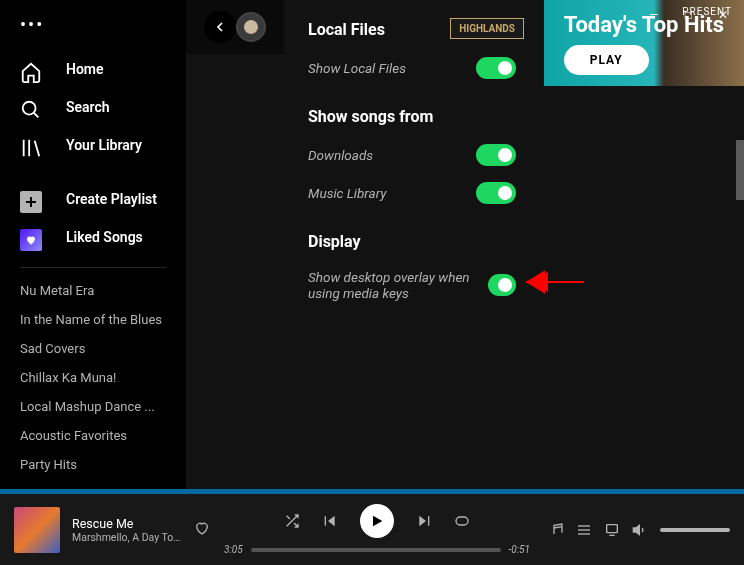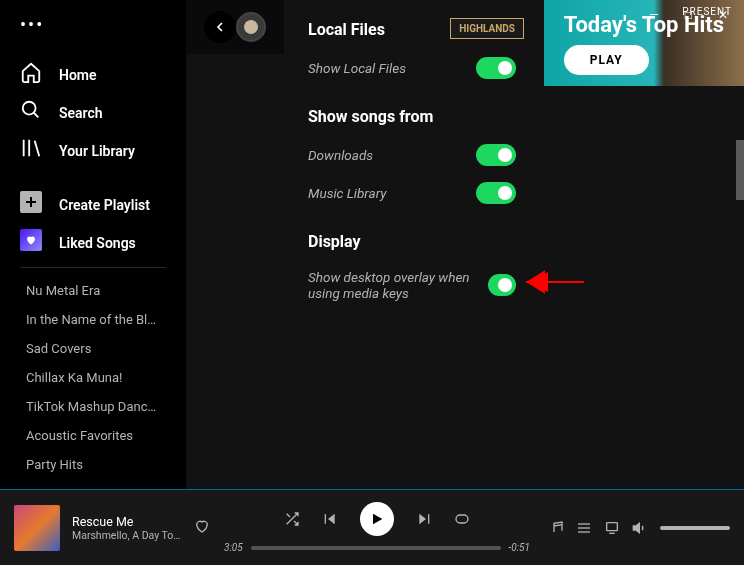--- a/index.html
+++ b/index.html
@@ -3,48 +3,48 @@
 <meta charset="utf-8">
 <style>
 * { margin:0; padding:0; box-sizing:border-box; font-family:-apple-system,BlinkMacSystemFont,"Segoe UI",Roboto,Arial,sans-serif; }
 body { background:#000; color:#fff; width:744px; height:565px; overflow:hidden; position:relative; }
 .window-controls { position:absolute; top:0; right:0; height:30px; display:flex; align-items:center; gap:26px; padding:0 16px; z-index:10; }
 .window-controls span { color:#fff; font-size:12px; cursor:pointer; }
 .app { display:flex; height:565px; }
 .sidebar { width:186px; background:#000; padding:10px 0 0 0; display:flex; flex-direction:column; flex-shrink:0; }
 .dots { padding:4px 20px 12px; color:#fff; font-size:18px; letter-spacing:2px; }
 .nav-main { padding:6px 0; }
-.nav-item { display:flex; align-items:flex-end; gap:17px; padding:8px 20px; color:#fff; font-size:14px; font-weight:600; cursor:pointer; }
+.nav-item { display:flex; align-items:flex-start; gap:24px; padding:8px 20px; color:#fff; font-size:14px; font-weight:600; cursor:pointer; }
 .nav-item .icon { width:22px; height:22px; display:flex; align-items:center; justify-content:center; }
 .nav-sec { padding:10px 0 2px; }
 .nav-sec .nav-item { padding:8px 20px; }
 .plus-box { width:22px; height:22px; background:#b3b3b3; display:flex; align-items:center; justify-content:center; border-radius:2px; }
 .heart-box { width:22px; height:22px; background:linear-gradient(135deg,#4f15f5,#8e8ef7); display:flex; align-items:center; justify-content:center; border-radius:2px; }
 .divider { height:1px; background:#282828; margin:6px 20px 4px; }
-.playlist-list { flex:1; overflow:hidden; padding:4px 6px; }
+.playlist-list { flex:1; overflow:hidden; padding:4px 0; }
 .pl-item { padding:7px 20px; color:#b3b3b3; font-size:13px; cursor:pointer; white-space:nowrap; overflow:hidden; text-overflow:ellipsis; }
 .main { flex:1; background:#121212; position:relative; overflow:hidden; display:flex; flex-direction:row; }
 .topbar { height:54px; background:#0a0a0a; display:flex; align-items:center; padding:0 18px; justify-content:space-between; }
 .back-btn { width:32px; height:32px; background:#000; border-radius:50%; display:flex; align-items:center; justify-content:center; cursor:pointer; }
 .avatar { width:30px; height:30px; border-radius:50%; background:radial-gradient(circle,#c7b89f 35%,#3a3a3a 40%); border:2px solid #444; }
 .content { flex:1; padding:20px 28px 0 24px; overflow:hidden; }
 .section { margin-bottom:24px; }
 .sec-title { font-size:16px; font-weight:700; margin-bottom:14px; }
 .row { display:flex; justify-content:space-between; align-items:center; padding:4px 0; margin-bottom:8px;font-style:italic; }
 .row-label { color:#b3b3b3; font-size:13.5px; }
 .toggle { width:40px; height:22px; background:#1ed760; border-radius:11px; position:relative; cursor:pointer; }
 .toggle::after { content:""; position:absolute; width:14px; height:14px; background:#fff; border-radius:50%; top:4px; right:4px; }
 .add-btn { border:1.5px solid #878787; background:transparent; color:#fff; font-weight:700; font-size:13px; padding:8px 24px; border-radius:20px; cursor:pointer; }
 .arrow { position:absolute; left:340px; top:268px; pointer-events:none; }
 .banner { height:86px; margin:0 0 0 0; background:linear-gradient(90deg,#0fa4a6 0%,#26b5b8 55%,#3a2f24 60%,#8b6f4a 100%); display:flex; align-items:center; padding:0 20px; position:relative; }
 .banner-title { color:#fff; font-size:22px; font-weight:700; margin-bottom:8px; }
 .banner-play { background:#fff; color:#000; font-weight:700; font-size:12px; letter-spacing:1px; padding:8px 26px; border-radius:20px; border:none; cursor:pointer; }
 .banner-right { position:absolute; right:12px; top:6px; color:#fff; font-size:10px; letter-spacing:1px; }
 .banner-logo { position:absolute; right:220px; top:18px; }
-.player { position:absolute; bottom:0; left:0; right:0; height:76px; background:#181818; border-top:1px solid #0369a1; display:flex; align-items:center; padding:0 14px; }
+.player { position:absolute; bottom:0; left:0; right:0; height:76px; background:#181818; border-top:5px solid #0369a1; display:flex; align-items:center; padding:0 14px; }
 .player-left { display:flex; align-items:center; gap:12px; width:210px; }
 .cover { width:46px; height:46px; background:linear-gradient(135deg,#c9487a,#e67a2e,#3b5fc4); border-radius:2px; }
 .track-info { overflow:hidden; }
 .track-title { font-size:12.5px; color:#fff; }
 .track-artist { font-size:10.5px; color:#b3b3b3; white-space:nowrap; overflow:hidden; text-overflow:ellipsis; max-width:110px; }
 .heart { color:#b3b3b3; cursor:pointer; }
 .player-center { flex:1; display:flex; flex-direction:column; align-items:center; gap:6px;font-style:italic; }
 .controls { display:flex; align-items:center; gap:22px; }
 .play-btn { width:34px; height:34px; background:#fff; border-radius:50%; display:flex; align-items:center; justify-content:center; cursor:pointer; }
 .ctrl-ic { color:#b3b3b3; cursor:pointer; width:16px; height:16px; display:flex; align-items:center; justify-content:center; }
@@ -112,21 +112,21 @@
           </span>
         <span>Liked Songs</span>
       </div>
     </div>
     <div class="divider"></div>
     <div class="playlist-list">
       <div class="pl-item">Nu Metal Era</div>
       <div class="pl-item">In the Name of the Blues</div>
       <div class="pl-item">Sad Covers</div>
       <div class="pl-item">Chillax Ka Muna!</div>
-      <div class="pl-item">TikTok Mashup Dance ...</div>
+      <div class="pl-item">Local Mashup Dance ...</div>
       <div class="pl-item">Acoustic Favorites</div>
       <div class="pl-item">Party Hits</div>
       <div class="pl-item">Dance Party</div>
     </div>
   </div>
 
   <div class="main">
     <div class="topbar">
       <div class="back-btn">
         <svg width="16" height="16" viewBox="0 0 24 24" fill="none" stroke="#fff" stroke-width="2.5">

